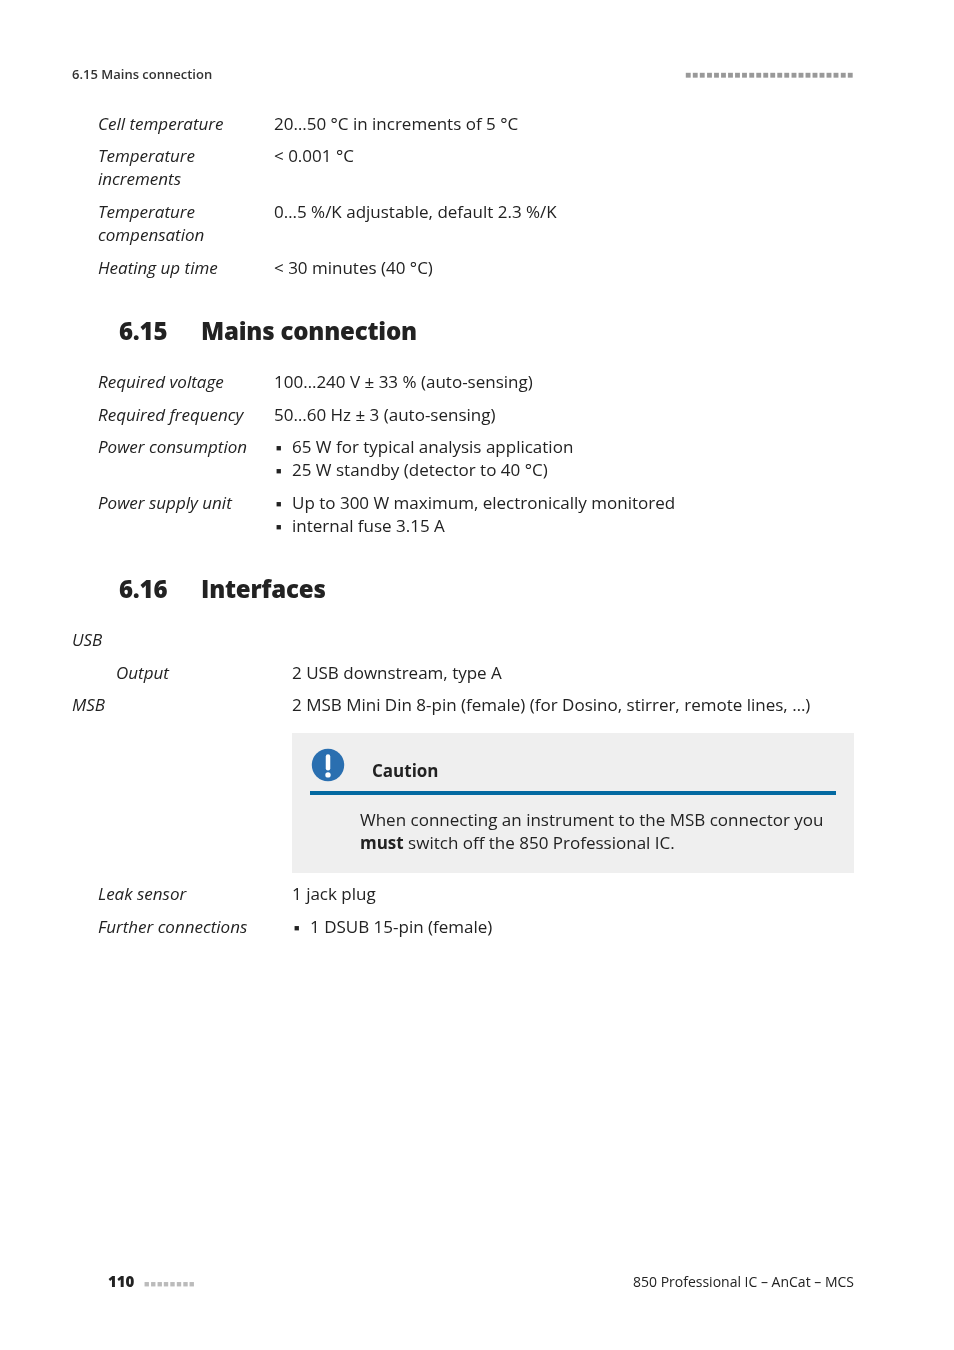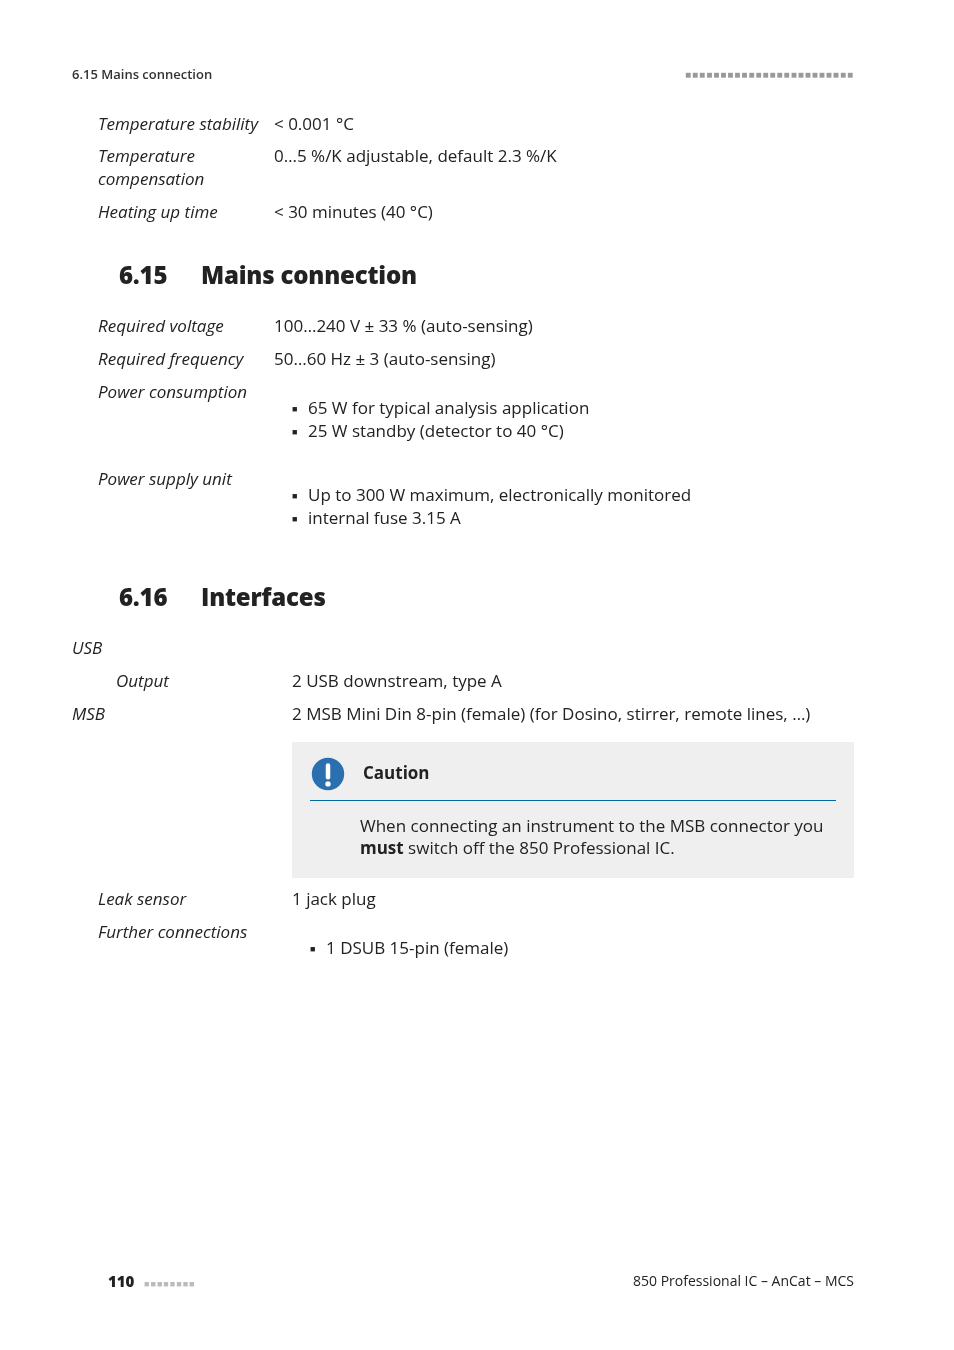--- a/index.html
+++ b/index.html
@@ -16,47 +16,51 @@
   .header{display:flex;justify-content:space-between;align-items:center;font-size:13px;color:#333;margin-bottom:24px;}
   .header .rule{color:#999;letter-spacing:1px;font-size:10px;}
   .specs{width:100%;border-collapse:collapse;}
   .specs td{vertical-align:top;padding:5px 0 5px 0;}
   .specs td.label{font-style:italic;width:176px;padding-left:26px;}
   .specs td.label.sub{padding-left:44px;}
   .specs td.val{padding-left:0;}
   .specs td.group{font-style:italic;padding-left:0;}
   h2.sec{font-size:24px;font-weight:800;margin:30px 0 18px 0;letter-spacing:-0.2px;}
   h2.sec .num{display:inline-block;width:82px;margin-left:47px;}
-  ul.b{margin:16px;padding-left:18px;}
+  ul.b{margin:0;padding-left:18px;}
   ul.b li{list-style:none;position:relative;padding-left:0;}
   ul.b li::before{content:"■";font-size:9px;position:absolute;left:-16px;top:6px;color:#222;}
   .caution-box{background:#efefef;padding:14px 18px 18px 18px;margin-top:6px;}
-  .caution-head{display:flex;align-items:center;gap:17px;border-bottom:1px solid #0369a1;padding-bottom:8px;margin-bottom:14px;}
+  .caution-head{display:flex;align-items:flex-end;gap:26px;border-bottom:4px solid #0369a1;padding-bottom:8px;margin-bottom:14px;}
   .caution-head .title{font-weight:700;}
   .caution-icon{width:36px;height:36px;flex:0 0 36px;}
   .caution-body{padding-left:50px;}
-  .footer{position:absolute;left:108px;right:100px;bottom:58px;display:flex;justify-content:space-between;align-items:center;font-size:14px;}
+  .footer{position:absolute;left:108px;right:100px;bottom:58px;display:flex;justify-content:space-between;align-items:flex-end;font-size:14px;}
   .footer .pn{font-weight:800;font-size:15px;}
   .footer .rule{color:#bbb;letter-spacing:1px;font-size:9px;margin-left:6px;}
   .ref-italic{font-style:italic;}
 </style>
 </head>
 <body>
 
 <div class="page">
 
   <div class="header">
     <span style="font-weight:600;">6.15 Mains connection</span>
     <span class="rule">■■■■■■■■■■■■■■■■■■■■■■■■</span>
   </div>
 
   <table class="specs">
     <tbody>
+        <tr>
+      <td class="label">Cell tempera­ture</td>
+      <td class="val">20…50 °C in increments of 5 °C</td>
+    </tr>
     <tr>
-      <td class="label">Temperature stability</td>
+      <td class="label">Temperature increments</td>
       <td class="val">&lt; 0.001 °C</td>
     </tr>
     <tr>
       <td class="label">Temperature compensation</td>
       <td class="val">0…5 %/K adjustable, default 2.3 %/K</td>
     </tr>
     <tr>
       <td class="label">Heating up time</td>
       <td class="val">&lt; 30 minutes (40 °C)</td>
     </tr>

